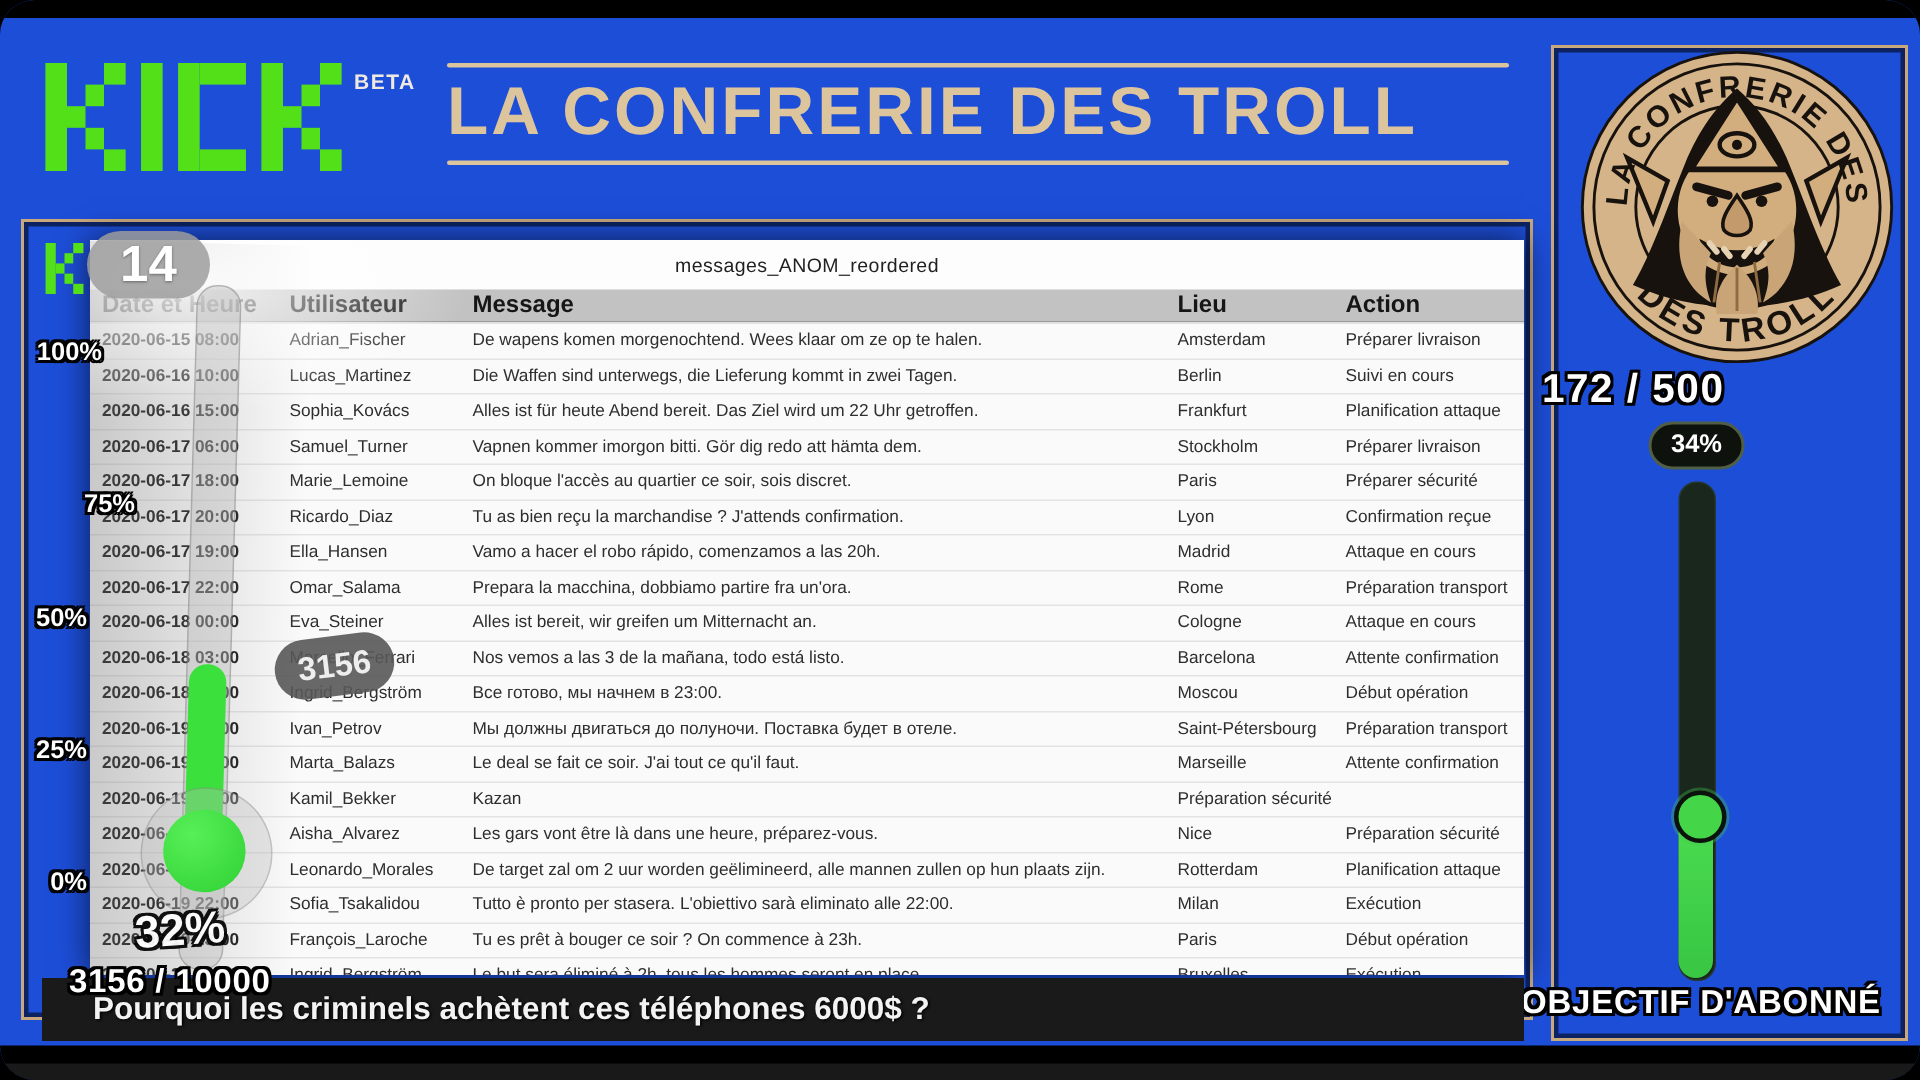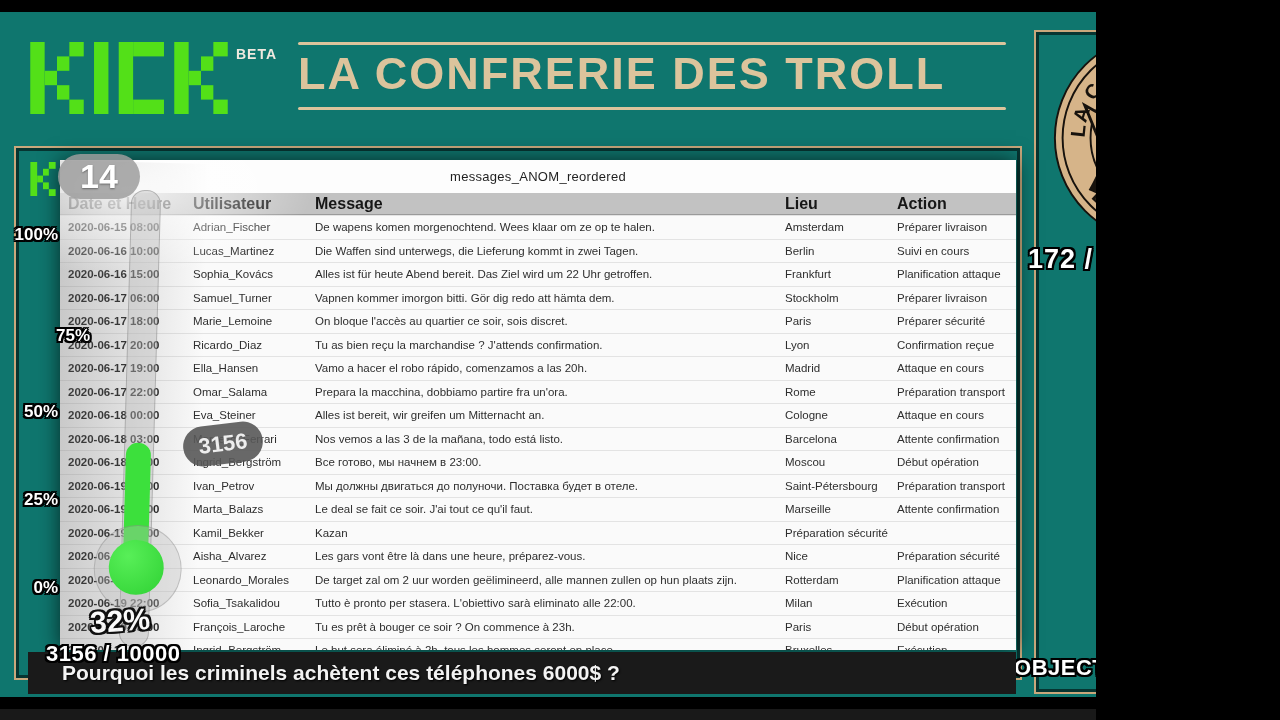--- a/index.html
+++ b/index.html
@@ -1,17 +1,17 @@
 <!DOCTYPE html>
 <html><head>
 <meta charset="utf-8">
 <style>
   html,body{margin:0;padding:0;background:#000;}
-  #stage{position:relative;width:1096px;height:720px;background:#0f766e;overflow:hidden;
-         font-family:"Liberation Sans",sans-serif;}
+  #stage{position:relative;width:1280px;height:720px;background:#1d4ed8;overflow:hidden;
+         font-family:"Liberation Sans",sans-serif;border-radius:23px;}
   .abs{position:absolute;}
   .outlined{text-shadow:-2px -2px 0 #000,2px -2px 0 #000,-2px 2px 0 #000,2px 2px 0 #000,
             -2px 0 0 #000,2px 0 0 #000,0 -2px 0 #000,0 2px 0 #000;}
   
   .kick-logo{left:30px;top:42px;width:198px;height:72px;}
   .beta{left:236px;top:46px;font-size:14px;font-weight:800;color:#efe9df;letter-spacing:1px;}
   .title-wrap{left:298px;top:48px;width:708px;text-align:left;}
   .title-text{font-size:45px;font-weight:800;color:#dcc49c;letter-spacing:2px;white-space:nowrap;}
   .tline{left:298px;width:708px;height:3px;background:#dcc49c;border-radius:2px;}
   .tline.top{top:42px;} .tline.bot{top:107px;}
@@ -281,21 +281,21 @@
 
   <div class="abs lwidget">
     <div class="abs ltrack"></div>
     <div class="abs lfill"></div>
     <div class="abs lhalo"></div>
     <div class="abs lknob"></div>
   </div>
   <div class="abs badge-3156">3156</div>
   <div class="abs current-percent outlined">32%</div>
   <div>
-      <div class="scale-label" style="top: 225px;">100%</div>
+      <div class="scale-label" style="top: 225px; margin-left: 10px;">100%</div>
       <div class="scale-label" style="top: 326px; padding-left: 32px;">75%</div>
       <div class="scale-label" style="top: 401.6px;">50%</div>
       <div class="scale-label" style="top: 489.9px;">25%</div>
       <div class="scale-label" style="top: 578.2px;">0%</div>
     </div>
   <div class="abs progress-label outlined">3156 / 10000</div>
 
   <div class="abs caption-bar">
     <div class="caption-text">Pourquoi les criminels achètent ces téléphones 6000$ ?</div>
   </div>

